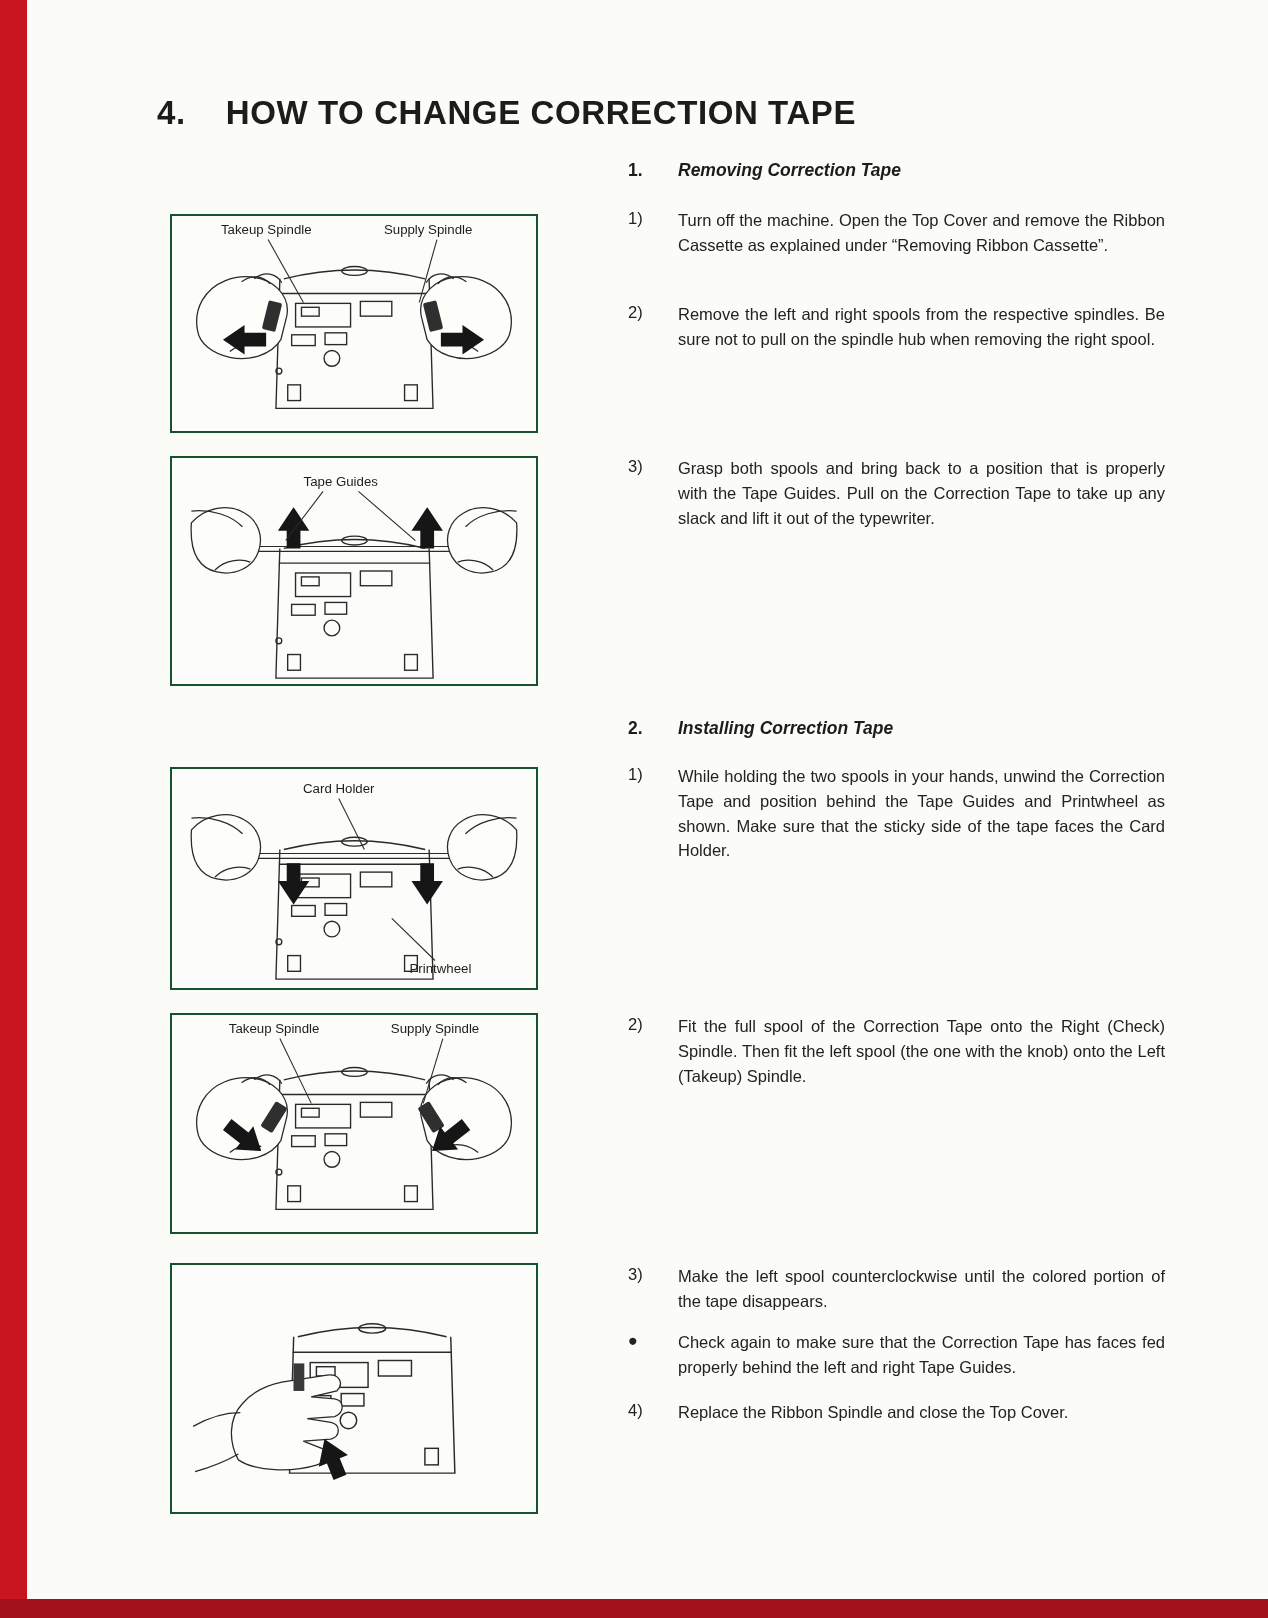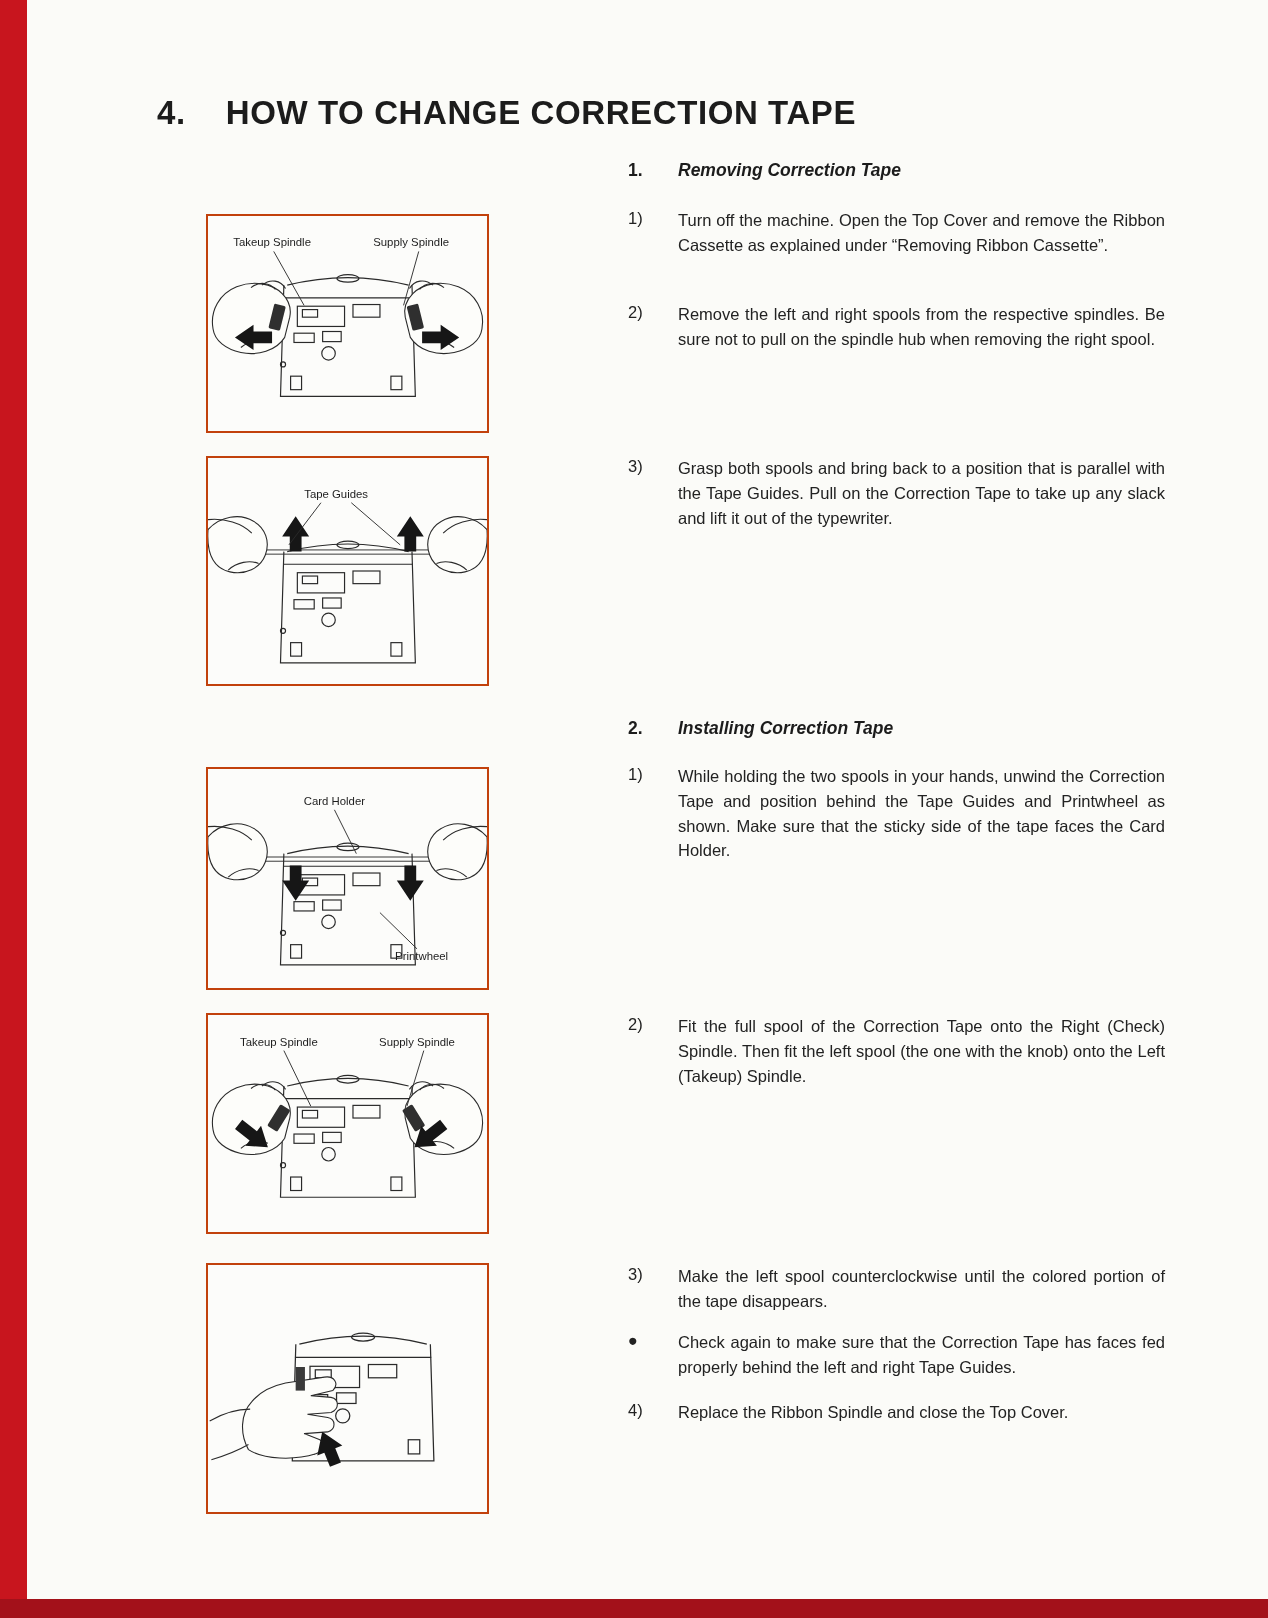--- a/index.html
+++ b/index.html
@@ -10,21 +10,21 @@
     position:relative; width:1268px; height:1618px;
     background:#fbfbf8; color:#222; overflow:hidden;
   }
 
   .edge-left  { position:absolute; left:0; top:0; width:27px; height:100%; background:#c8151e; }
   .edge-bottom{ position:absolute; left:0; bottom:0; width:100%; height:19px; background:#a3111a; }
 
   .page-title { position:absolute; left:157px; top:94px; font-weight:700; font-size:33px; letter-spacing:.6px; color:#1c1c1c; white-space:nowrap; }
   .page-title .num { display:inline-block; margin-right:40px; }
 
-  .figure { position:absolute; left:170px; width:283px; border:2px solid #c2410c; background:#fcfcfa;margin-left:36px; }
+  .figure { position:absolute; left:170px; width:368px; border:2px solid #14532d; background:#fcfcfa; }
   .figure svg { display:block; width:100%; height:100%; }
 
   svg text { font-size:13.5px; fill:#1d1d1d; }
   .leader { stroke:#2a2a2a; stroke-width:1.1; fill:none; }
 
   .heading { position:absolute; left:628px; width:537px; font-weight:700; font-size:17.5px; color:#1c1c1c; }
   .heading .num { position:absolute; left:0; top:0; }
   .heading .txt { margin-left:50px;font-style:italic; }
 
   .step { position:absolute; left:628px; width:537px; }
@@ -168,21 +168,21 @@
     <p class="txt">Turn off the machine. Open the Top Cover and remove the Ribbon Cassette as explained under “Removing Ribbon Cassette”.</p>
   </div>
 
   <div class="step" style="top:302px">
     <span class="marker">2)</span>
     <p class="txt">Remove the left and right spools from the respective spindles. Be sure not to pull on the spindle hub when removing the right spool.</p>
   </div>
 
   <div class="step" style="top:456px">
     <span class="marker">3)</span>
-    <p class="txt">Grasp both spools and bring back to a position that is parallel with the Tape Guides. Pull on the Correction Tape to take up any slack and lift it out of the typewriter.</p>
+    <p class="txt">Grasp both spools and bring back to a position that is properly with the Tape Guides. Pull on the Correction Tape to take up any slack and lift it out of the typewriter.</p>
   </div>
 
   <div class="heading" style="top:718px">
     <span class="num">2.</span>
     <div class="txt">Installing Correction Tape</div>
   </div>
 
   <div class="step" style="top:764px">
     <span class="marker">1)</span>
     <p class="txt">While holding the two spools in your hands, unwind the Correction Tape and position behind the Tape Guides and Printwheel as shown. Make sure that the sticky side of the tape faces the Card Holder.</p>

